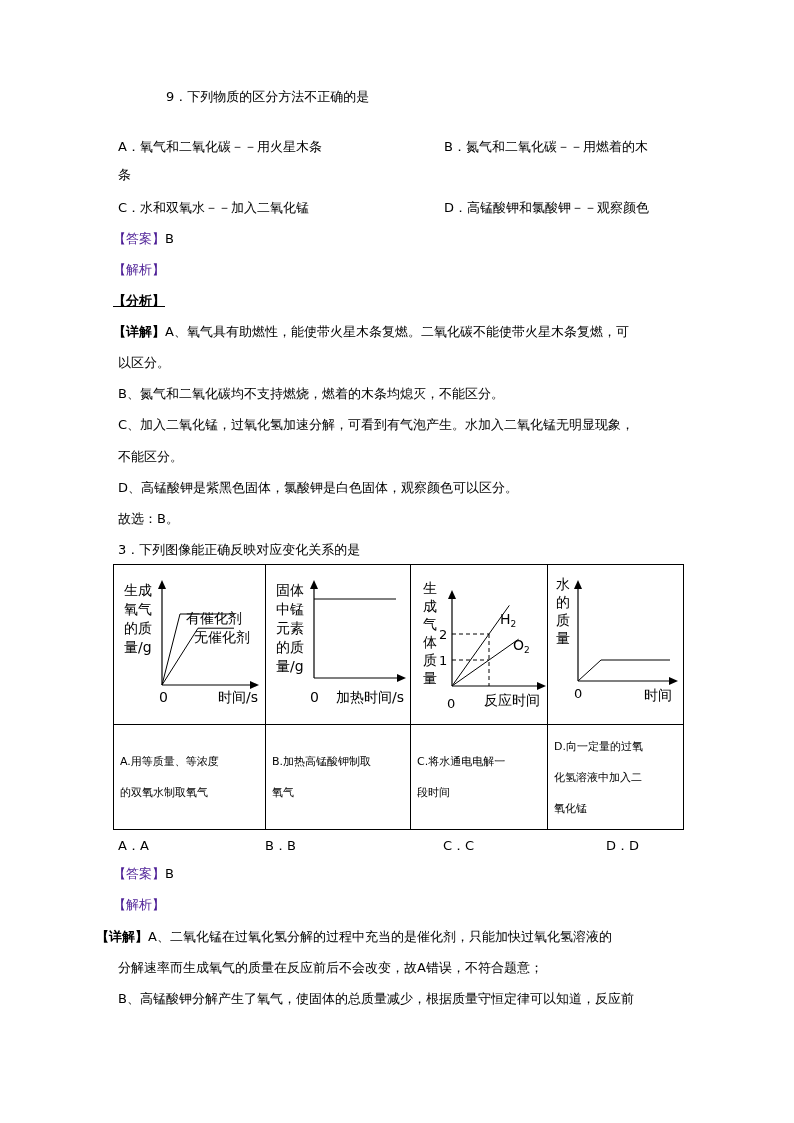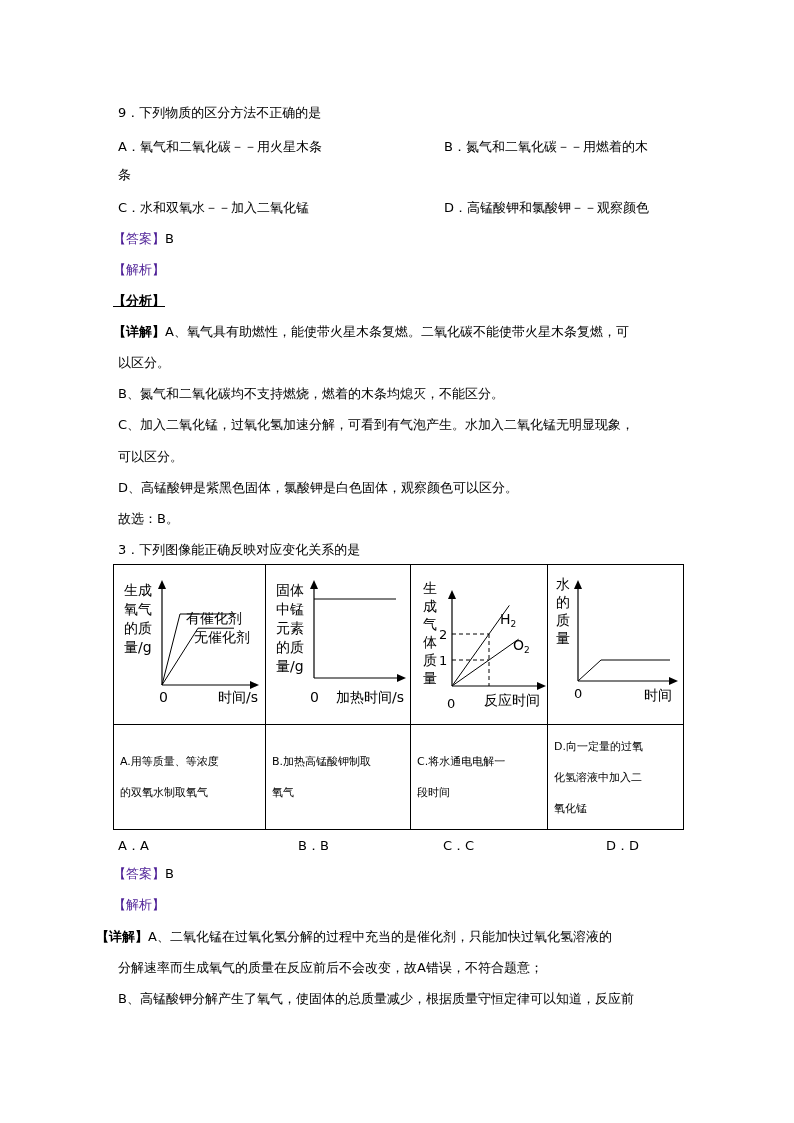--- a/index.html
+++ b/index.html
@@ -12,39 +12,39 @@
   table.q10 td { border:1px solid #000; padding:0; vertical-align:middle; }
   .gcell { height:155px; position:relative; }
   .dcell { height:104px; font-size:11px; line-height:31px; padding:0 6px !important; }
   svg text { font-family:"DejaVu Sans", sans-serif; }
   .gtext { font-size:14px; }
   .opt { position:absolute; top:837px; font-size:13px; }
 </style>
 </head>
 <body>
 
-<div class="line" style="top:104px;">9．下列物质的区分方法不正确的是</div>
+<div class="line" style="top:88px;margin-left:48px;">9．下列物质的区分方法不正确的是</div>
 <div class="line" style="top:138px;">A．氧气和二氧化碳－－用火星木条</div>
 <div class="line" style="top:138px; left:444px;">B．氮气和二氧化碳－－用燃着的木</div>
 <div class="line" style="top:166px;">条</div>
 <div class="line" style="top:199px;">C．水和双氧水－－加入二氧化锰</div>
 <div class="line" style="top:199px; left:444px;">D．高锰酸钾和氯酸钾－－观察颜色</div>
 
 <div class="line" style="top:230px; left:113px;">
   <span class="blue">【答案】</span><span>B</span>
 </div>
 <div class="line blue" style="top:261px; left:113px;">【解析】</div>
 <div class="line bold" style="top:292px; left:113px;text-decoration:underline;">【分析】</div>
 <div class="line" style="top:323px; left:113px;">
   <span class="bold">【详解】</span><span>A、氧气具有助燃性，能使带火星木条复燃。二氧化碳不能使带火星木条复燃，可</span>
 </div>
 <div class="line" style="top:354px;">以区分。</div>
 <div class="line" style="top:385px;">B、氮气和二氧化碳均不支持燃烧，燃着的木条均熄灭，不能区分。</div>
 <div class="line" style="top:416px;">C、加入二氧化锰，过氧化氢加速分解，可看到有气泡产生。水加入二氧化锰无明显现象，</div>
-<div class="line" style="top:448px;">可以区分。</div>
+<div class="line" style="top:448px;">不能区分。</div>
 <div class="line" style="top:479px;">D、高锰酸钾是紫黑色固体，氯酸钾是白色固体，观察颜色可以区分。</div>
 <div class="line" style="top:510px;">故选：B。</div>
 
 <div class="line" style="top:541px;">3．下列图像能正确反映对应变化关系的是</div>
 
 <table class="q10">
   <colgroup>
       <col style="width:152px">
       <col style="width:145px">
       <col style="width:137px">
@@ -147,21 +147,21 @@
     <td class="dcell">
       <div>D.向一定量的过氧</div>
       <div>化氢溶液中加入二</div>
       <div>氧化锰</div>
     </td>
   </tr>
 </tbody>
   </table>
 
 <div class="opt" style="left:118px;">A．A</div>
-<div class="opt" style="left:298px;text-align:right;">B．B</div>
+<div class="opt" style="left:265px;text-align:right;">B．B</div>
 <div class="opt" style="left:443px;">C．C</div>
 <div class="opt" style="left:606px;">D．D</div>
 
 <div class="line" style="top:865px; left:113px;">
   <span class="blue">【答案】</span><span>B</span>
 </div>
 <div class="line blue" style="top:896px; left:113px;">【解析】</div>
 <div class="line" style="top:928px; left:96px;">
   <span class="bold">【详解】</span><span>A、二氧化锰在过氧化氢分解的过程中充当的是催化剂，只能加快过氧化氢溶液的</span>
 </div>

